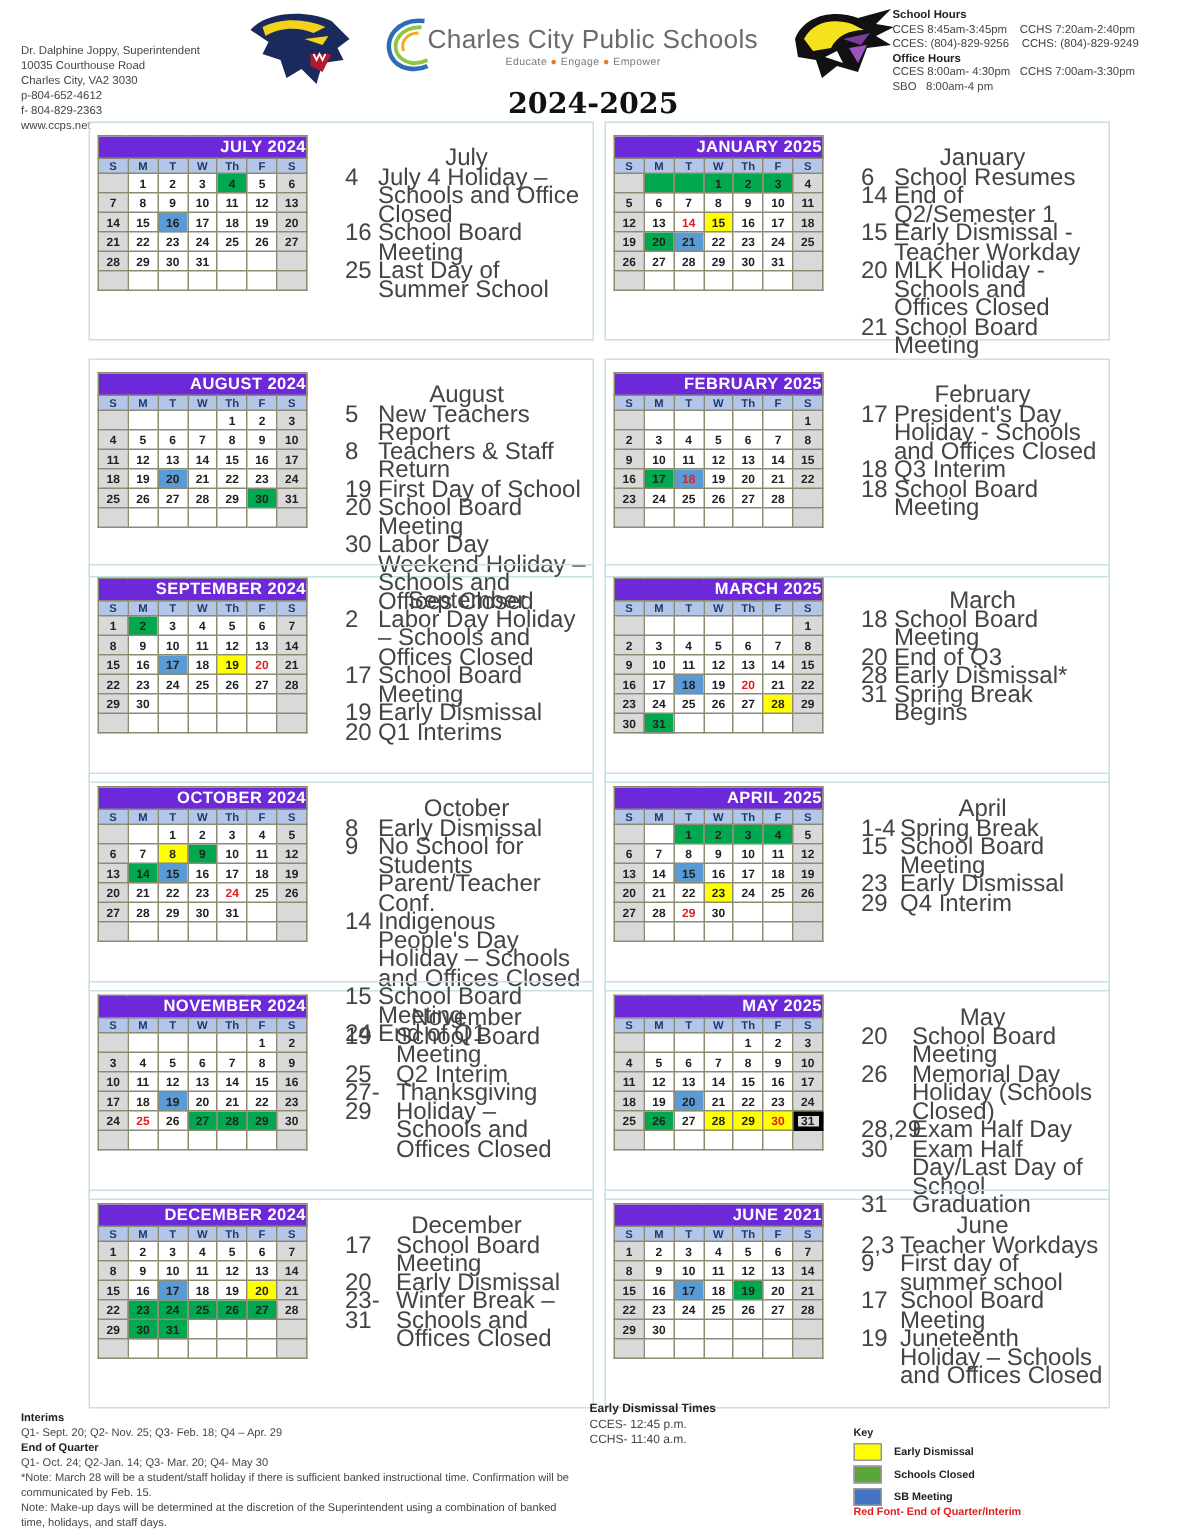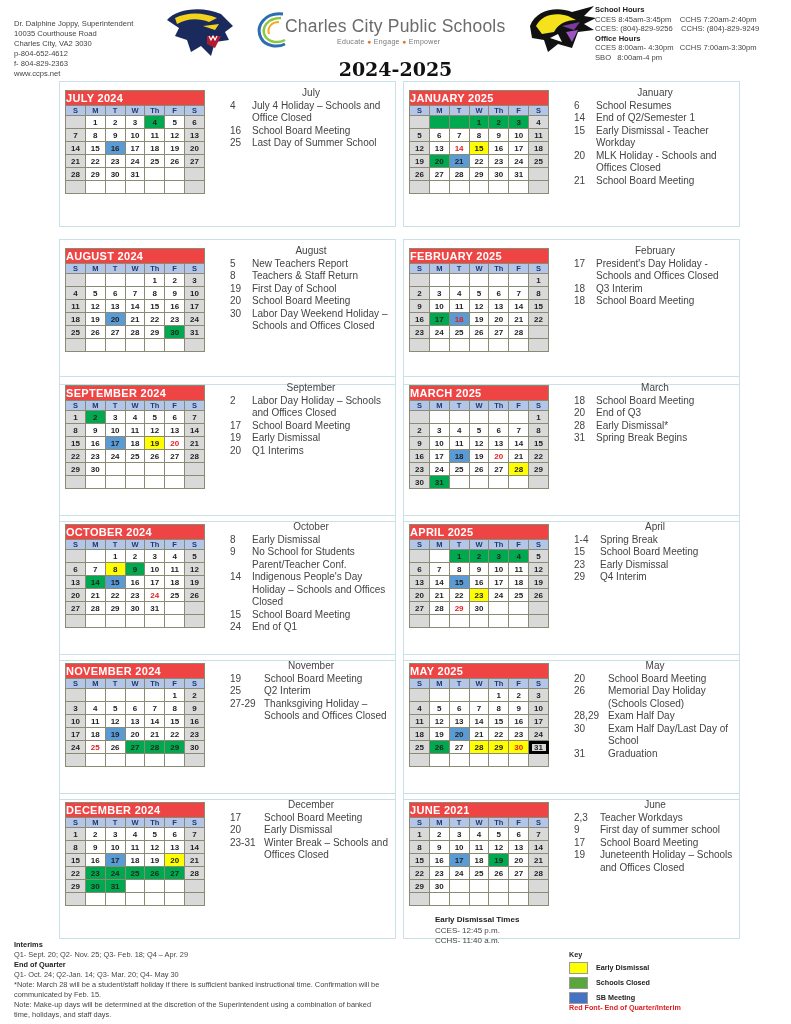--- a/index.html
+++ b/index.html
@@ -1,45 +1,45 @@
 <!DOCTYPE html>
 <html><head>
 <meta charset="utf-8">
 <style>
   * { box-sizing: border-box; margin: 0; padding: 0; }
   body { width: 791px; height: 1024px; background: #fff; font-family: "Liberation Sans", sans-serif; color: #333; position: relative; overflow: hidden; }
-  .hdr-left { position: absolute; left: 14px; top: 19px; font-size: 7.6px; line-height: 10px; color: #444; }
+  .hdr-left { position: absolute; left: 14px; top: 29px; font-size: 7.6px; line-height: 10px; color: #444; }
   .logo-panther { position: absolute; left: 163px; top: 6px; width: 72px; height: 52px; }
   .logo-center { position: absolute; left: 255px; top: 10px; width: 230px; height: 40px; }
   .logo-center .name { position: absolute; left: 30px; top: 6px; font-size: 17.5px; color: #6b6b6b; letter-spacing: 0.2px; white-space: nowrap; }
   .logo-center .tag { position: absolute; left: 82px; top: 28px; font-size: 7px; color: #777; white-space: nowrap; letter-spacing: 0.3px; }
   .logo-center .tag .dot { color: #e07a30; }
   .logo-tiger { position: absolute; left: 522px; top: 4px; width: 75px; height: 52px; }
   .hdr-right { position: absolute; left: 595px; top: 5px; width: 190px; font-size: 7.6px; line-height: 9.6px; color: #444; }
   .hdr-right b { color: #222; }
   .year-title { position: absolute; left: 0; width: 791px; top: 58px; text-align: center; font-family: "DejaVu Serif", serif; font-weight: bold; font-size: 19px; color: #111; }
   .panel { position: absolute; width: 337px; height: 146px; border: 1px solid #c9e0e6; }
   .cal { position: absolute; left: 5px; top: 8px; width: 140px; border-collapse: collapse; }
-  .cal .mh { background: #ef4444; color: #fff; font-weight: bold; font-size: 11px; text-align: left; height: 14px; line-height: 14px; letter-spacing: 0.3px; }
+  .cal .mh { background: #6d28d9; color: #fff; font-weight: bold; font-size: 11px; text-align: right; height: 14px; line-height: 14px; letter-spacing: 0.3px; }
   .cal .dh td { background: #b4c6e7; color: #1f3a6e; font-size: 7.5px; font-weight: bold; height: 10px; }
   .cal td { width: 20px; height: 13px; border: 1px solid #8b8b74; text-align: center; font-size: 8px; font-weight: bold; color: #222; background: #fff; padding: 0; }
   .cal td.we { background: #d9d9d9; }
   .cal td.y { background: #ffff00; }
   .cal td.g { background: #00a94f; }
   .cal td.b { background: #5b9bd5; }
   .cal td.r { color: #e02020; }
   .cal td.box { outline: 3px solid #000; outline-offset: -3px; }
-  .ev { position: absolute; left: 170px; top: 5px; width: 162px; font-size: 10px; line-height: 12.5px; color: #444; }
+  .ev { position: absolute; left: 170px; top: 18px; width: 162px; font-size: 16px; line-height: 12.5px; color: #444; }
   .ev .ttl { text-align: center; }
   .ev .row { display: flex; }
   .ev .d { flex: 0 0 auto; }
   .ev .t { flex: 1; }
   .foot-left { position: absolute; left: 14px; top: 940px; font-size: 7.4px; line-height: 10px; color: #444; width: 370px; }
   .foot-left b { color: #222; }
-  .foot-mid { position: absolute; left: 393px; top: 915px; font-size: 8px; line-height: 10.5px; color: #444; margin-left: 42px; }
+  .foot-mid { position: absolute; left: 393px; top: 934px; font-size: 8px; line-height: 10.5px; color: #444; }
   .foot-mid b { color: #222; }
   .key { position: absolute; left: 569px; top: 950px; font-size: 7.2px; color: #222; }
   .key .kt { font-weight: bold; margin-bottom: 1px; }
   .key .it { display: flex; align-items: center; height: 15px; }
   .key .sw { width: 19px; height: 12px; margin-right: 8px; border: 1px solid #999; }
   .key .lb { font-weight: bold; }
   .key .red { color: #e02020; font-weight: bold; margin-top: -2px; }
 </style>
 </head>
 <body>

